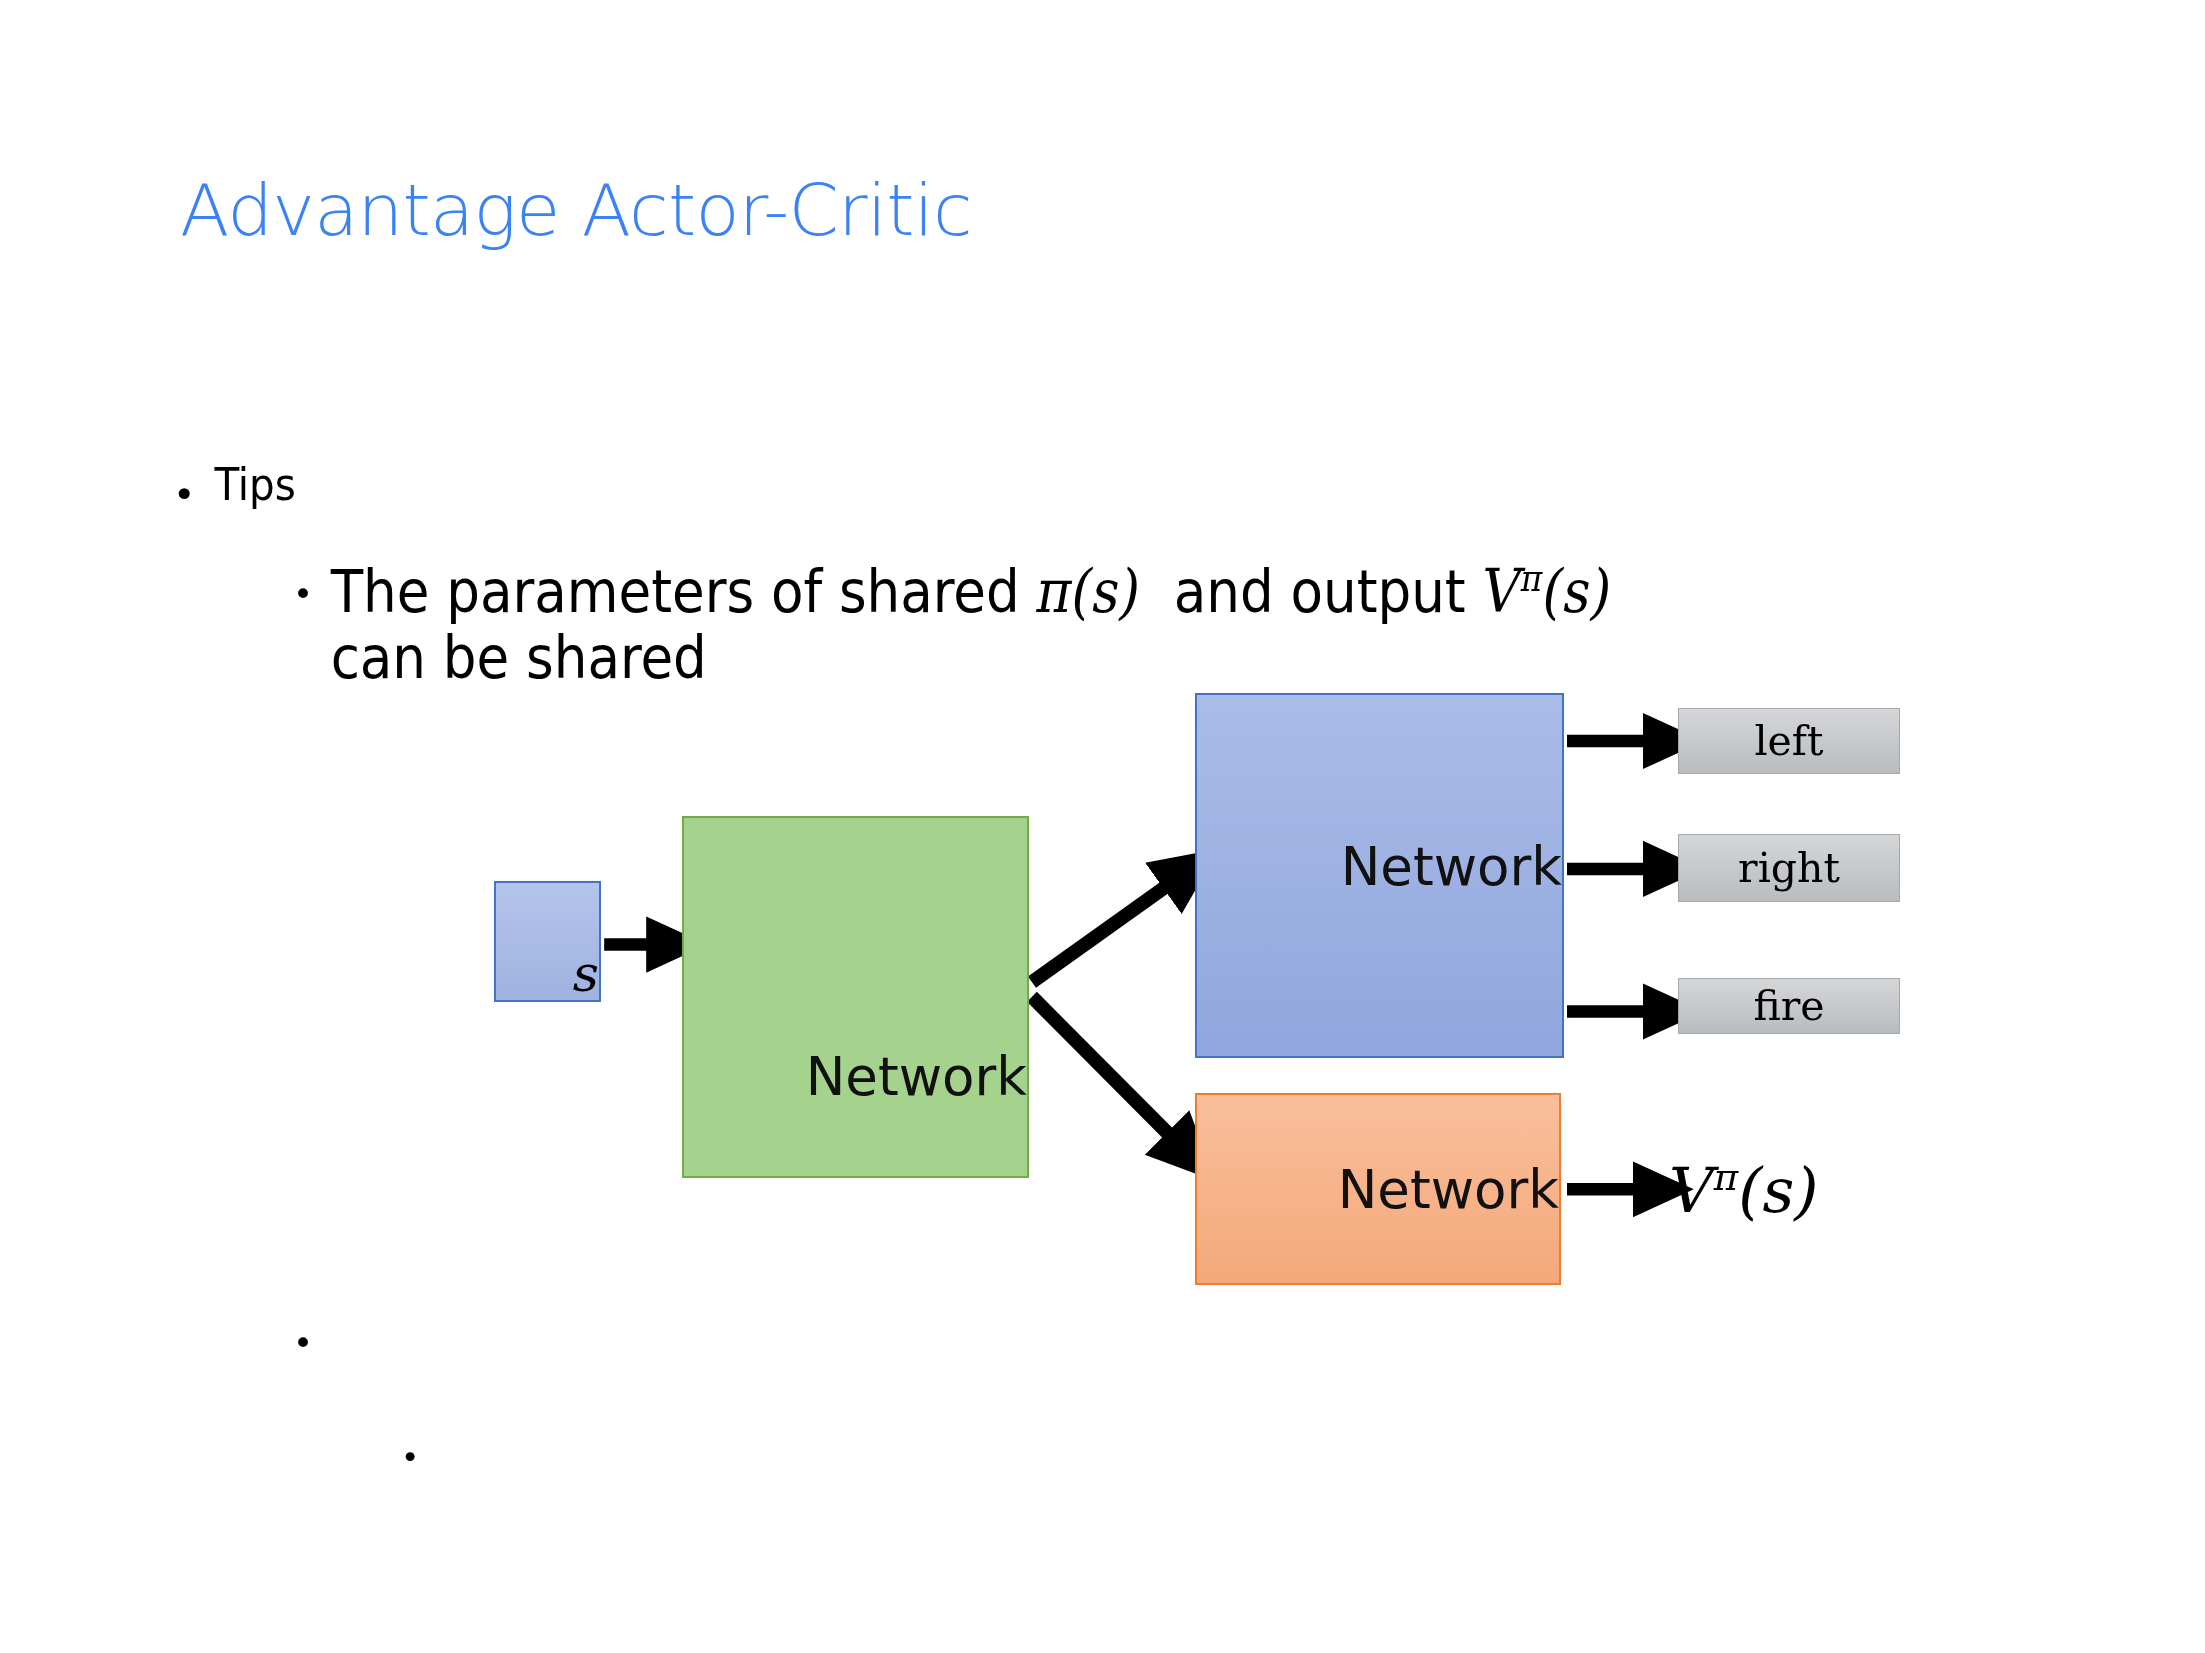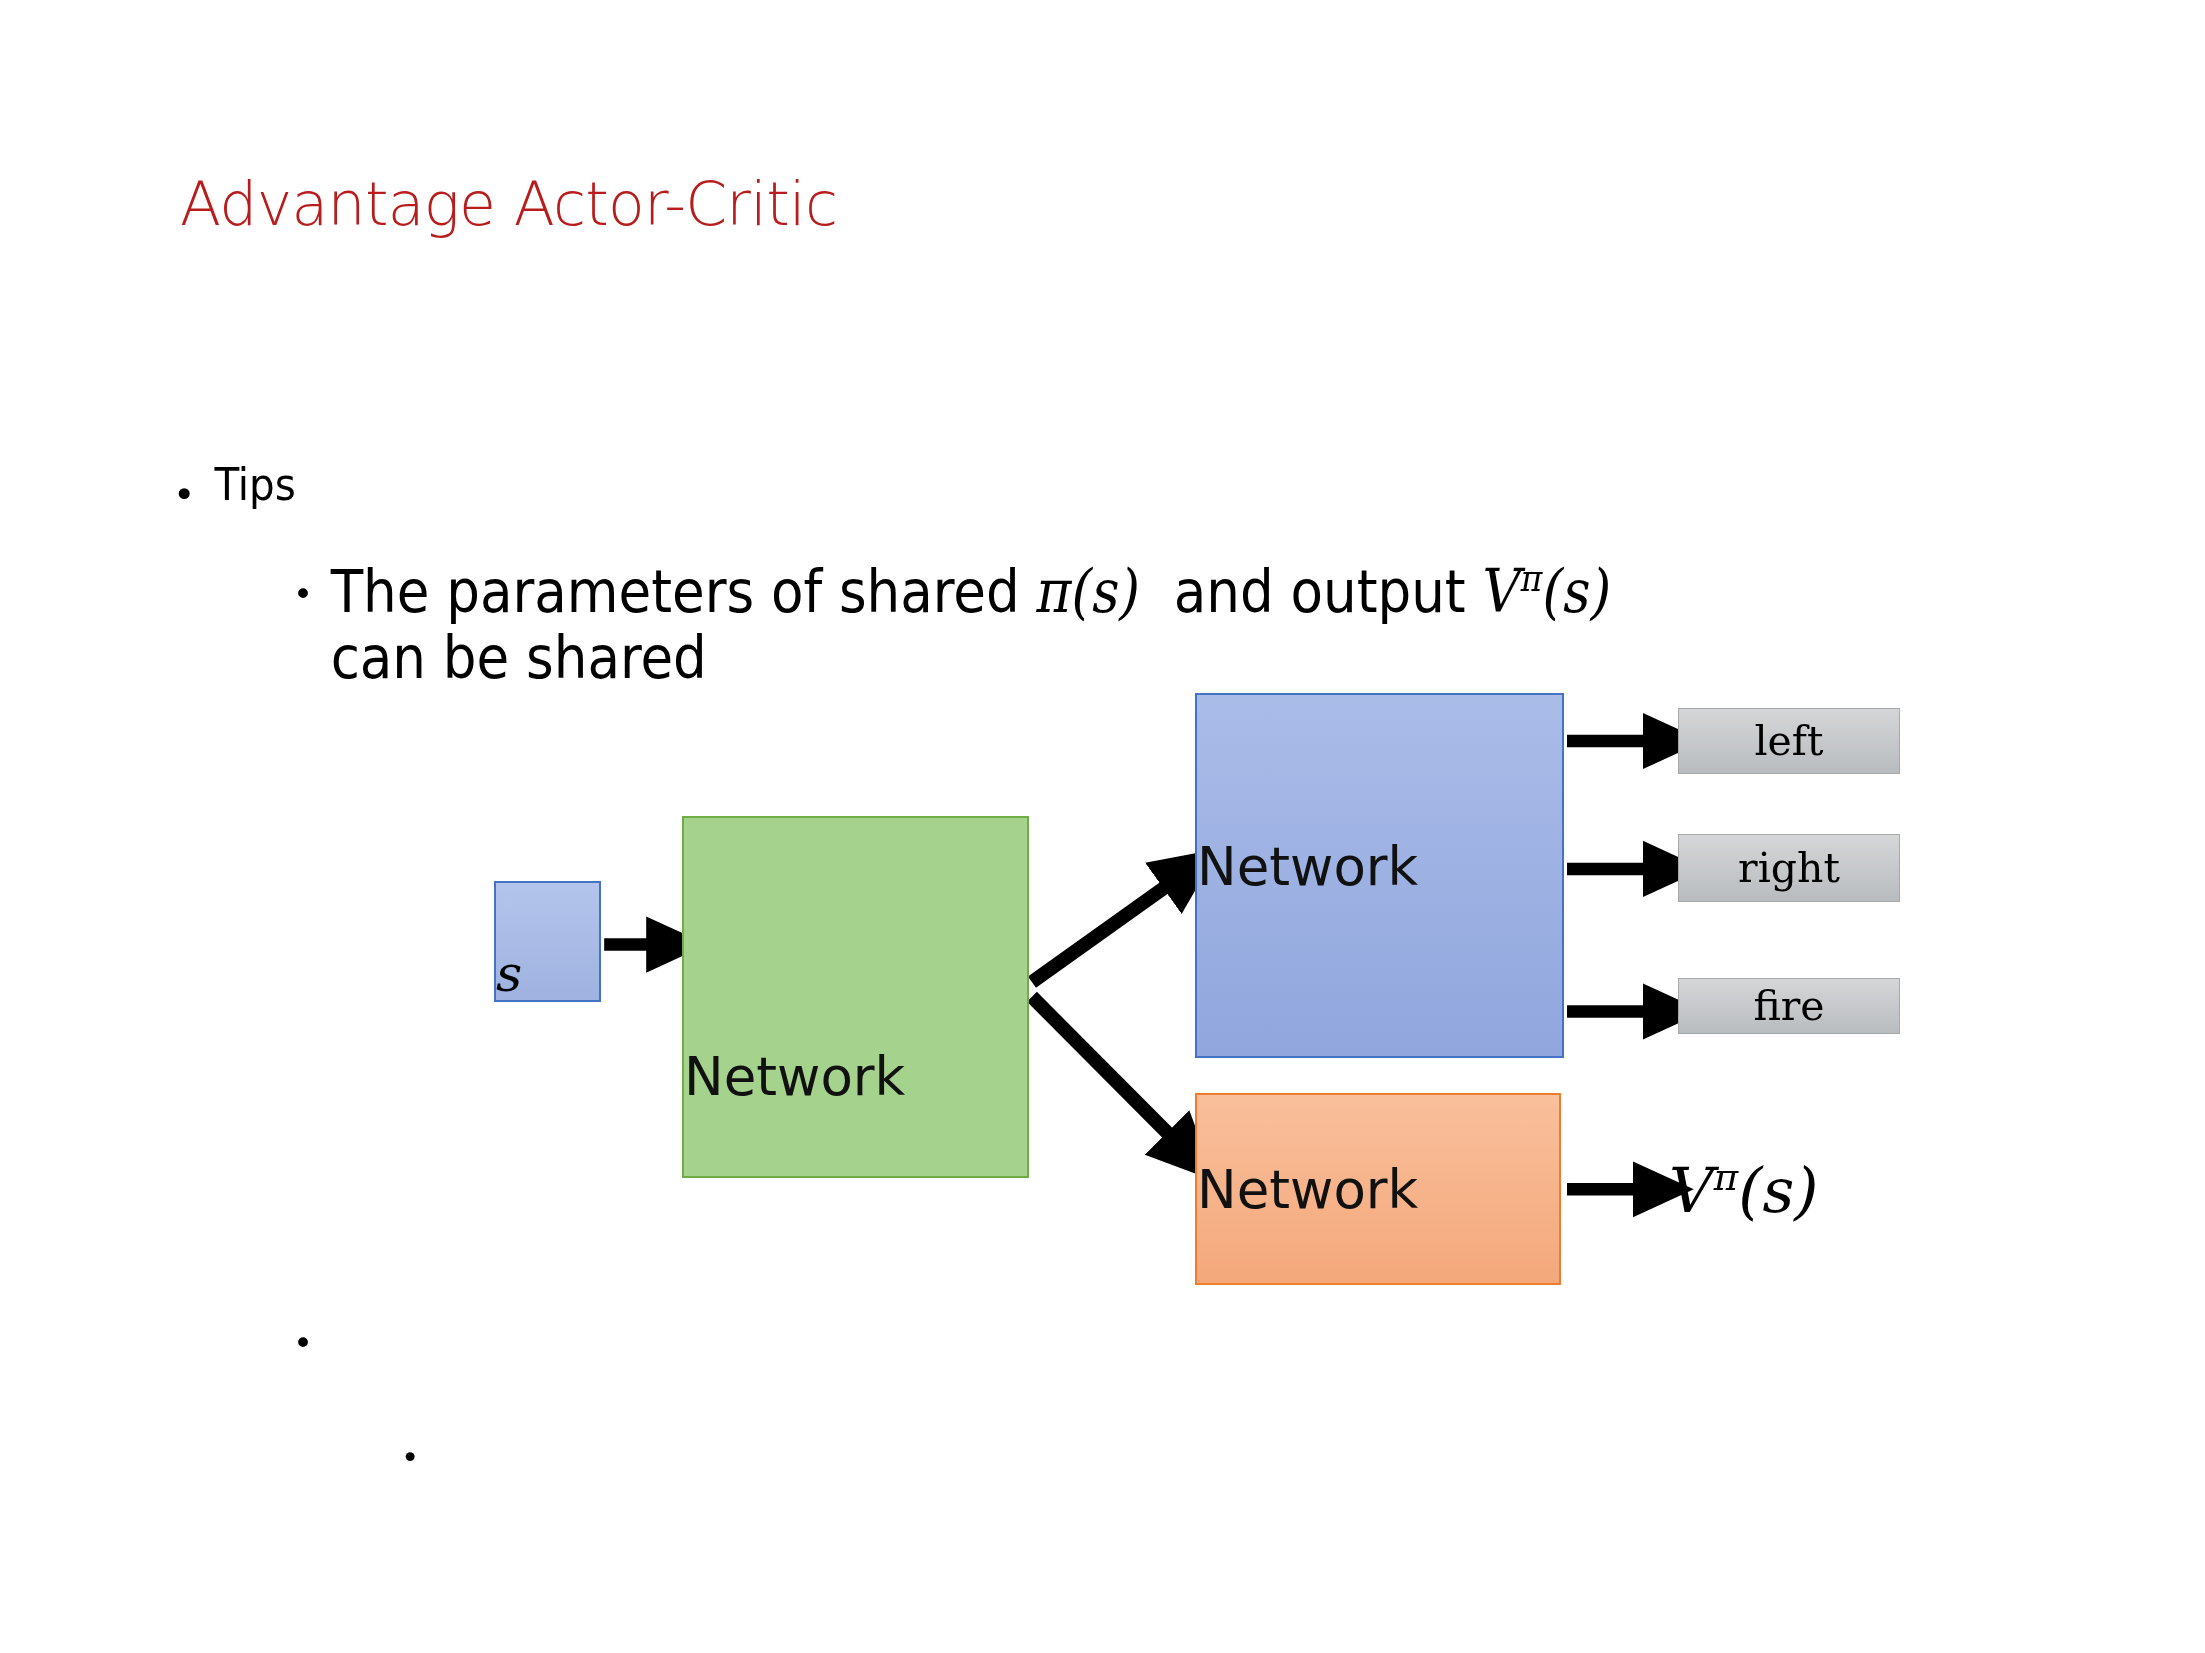--- a/index.html
+++ b/index.html
@@ -7,24 +7,24 @@
        font-family:"Liberation Sans",sans-serif;color:#000000;}
 
   #slide{position:absolute;left:0;top:0;width:2205px;height:1654px;background:#fff;}
 
   
   .slide-title{
     position:absolute;left:180px;top:173px;width:1838px;
     font-family:"DejaVu Sans",sans-serif;
     font-weight:300;
     font-stretch:condensed;
-    font-size:60px;
+    font-size:72px;
     line-height:1.05;
     letter-spacing:-0.7px;
-    color:#b91c1c;
+    color:#3b82f6;
     white-space:nowrap;
   }
 
   
   .bullet{position:absolute;display:flex;align-items:flex-start;color:#000;}
   .bullet .dot{
     font-family:"DejaVu Sans",sans-serif;
     line-height:1;
     flex:0 0 auto;
     display:inline-block;
@@ -63,21 +63,21 @@
     font-style:italic;
     font-weight:400;
   }
   .math sup{font-size:0.62em;font-style:italic;vertical-align:super;}
 
   
   #diagram{position:absolute;left:0;top:0;width:2205px;height:1654px;pointer-events:none;}
   #diagram > *{pointer-events:auto;}
 
   .nodebox{position:absolute;box-sizing:border-box;display:flex;
-           align-items:center;justify-content:flex-start;}
+           align-items:center;justify-content:flex-end;}
   .nodebox .lbl{
     font-family:"DejaVu Sans",sans-serif;
     font-stretch:normal;
     font-weight:400;
     font-size:53px;
     color:#111;
     line-height:1;
   }
 
   

